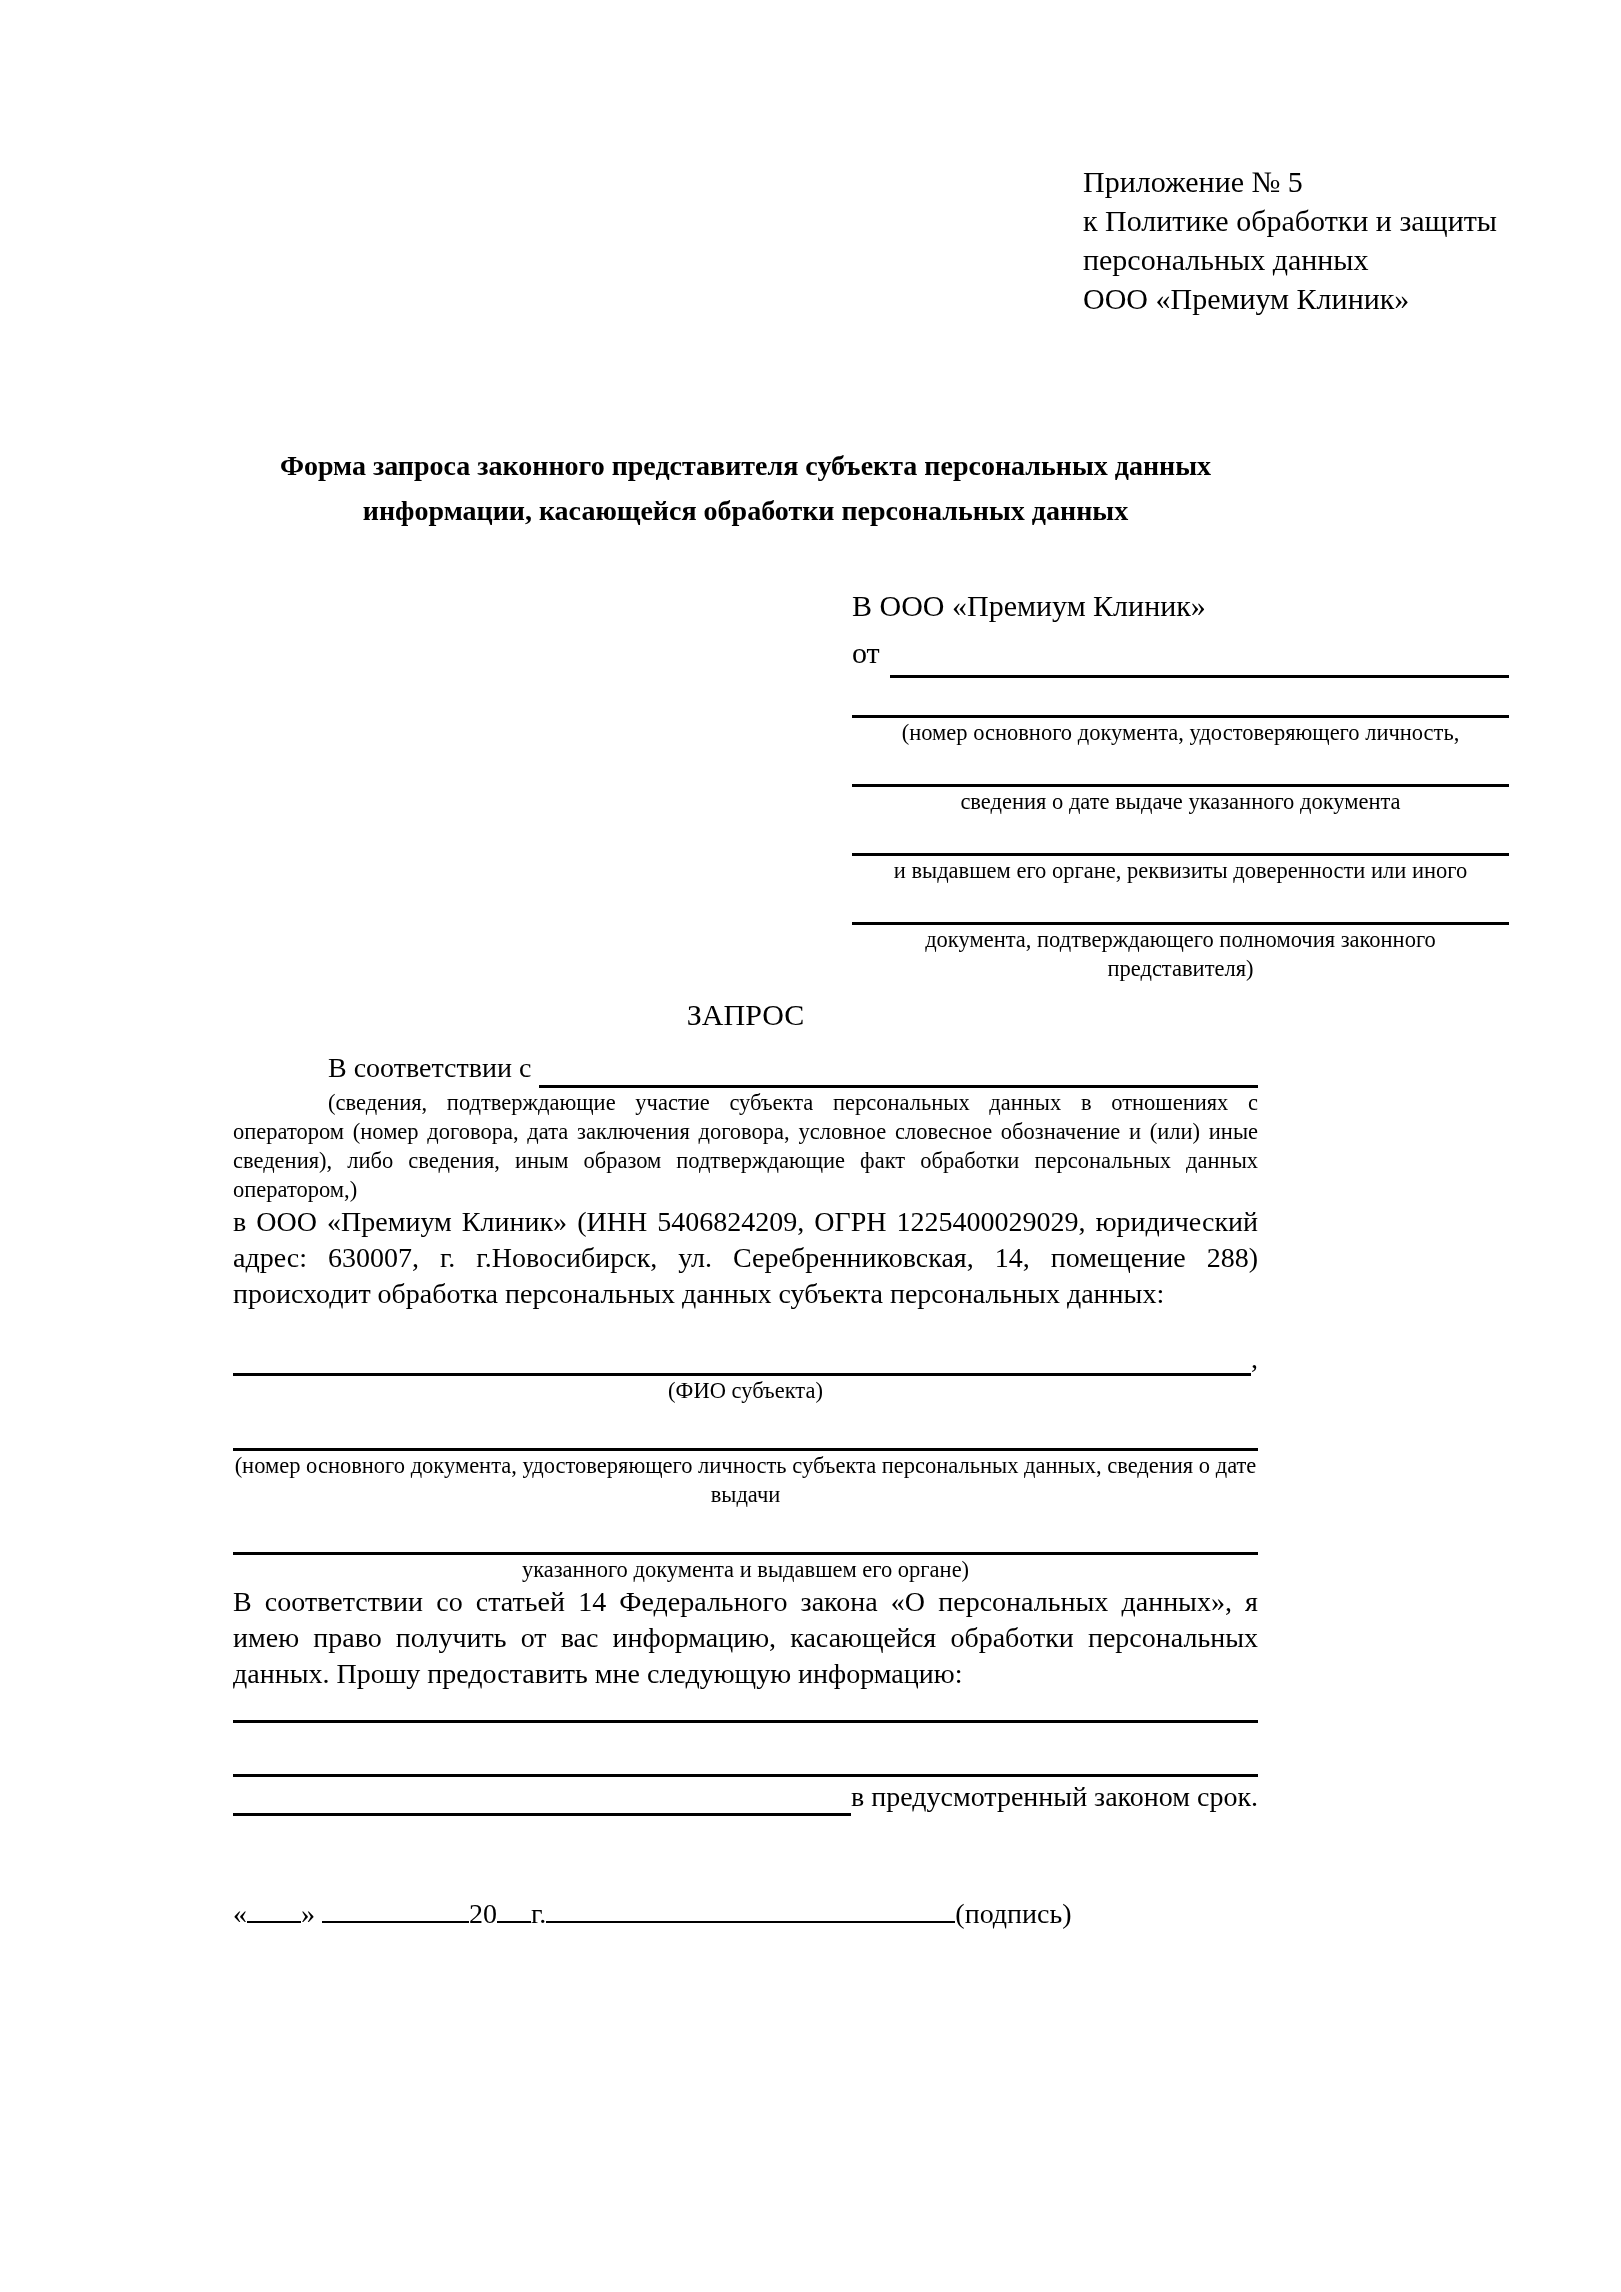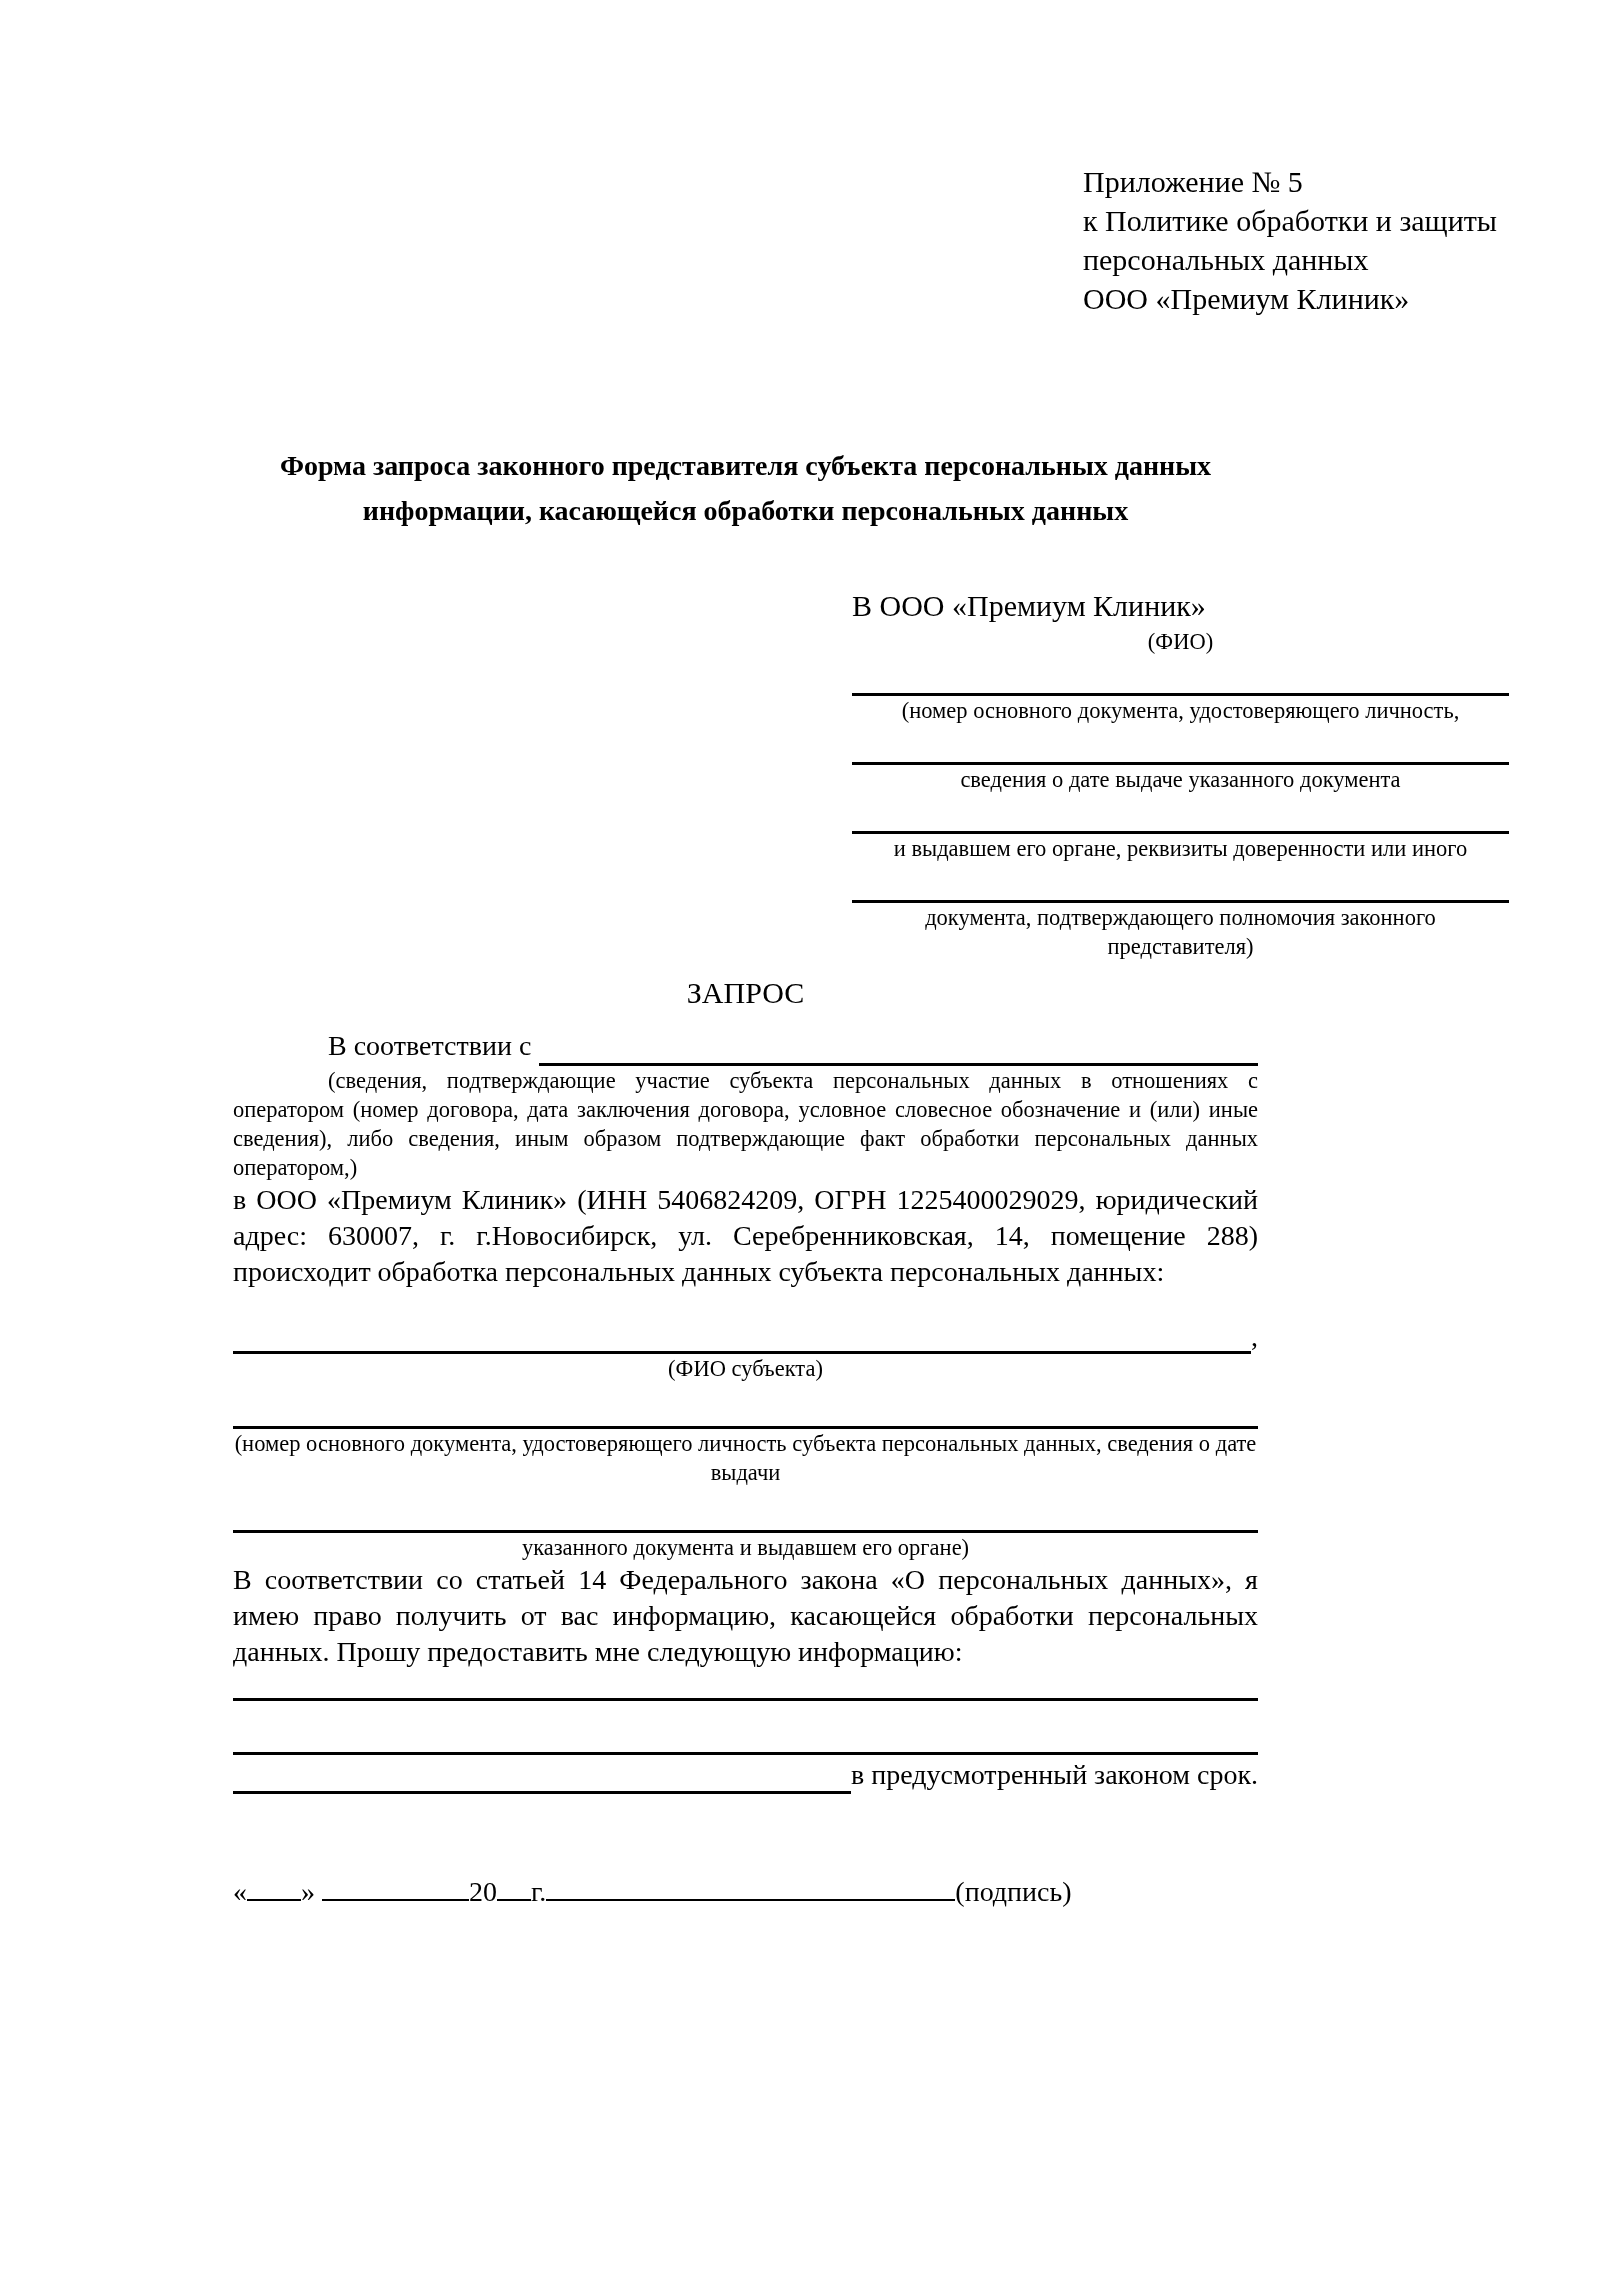--- a/index.html
+++ b/index.html
@@ -67,21 +67,24 @@
     <div>ООО «Премиум Клиник»</div>
   </div>
 
   <div class="doc-title">
     <div>Форма запроса законного представителя субъекта персональных данных</div>
     <div>информации, касающейся обработки персональных данных</div>
   </div>
 
   <div class="addressee">
     <div class="to-line">В ООО «Премиум Клиник»</div>
-    <div class="cap">(ФИО)</div>
+    <div class="from-line">
+      <span>от</span>
+      <span class="b"></span>
+    </div>
 
     <div class="fgroup">
       <div class="rule"></div>
       <div class="cap">(номер основного документа, удостоверяющего личность,</div>
     </div>
     <div class="fgroup">
       <div class="rule"></div>
       <div class="cap">сведения о дате выдаче указанного документа</div>
     </div>
     <div class="fgroup">

